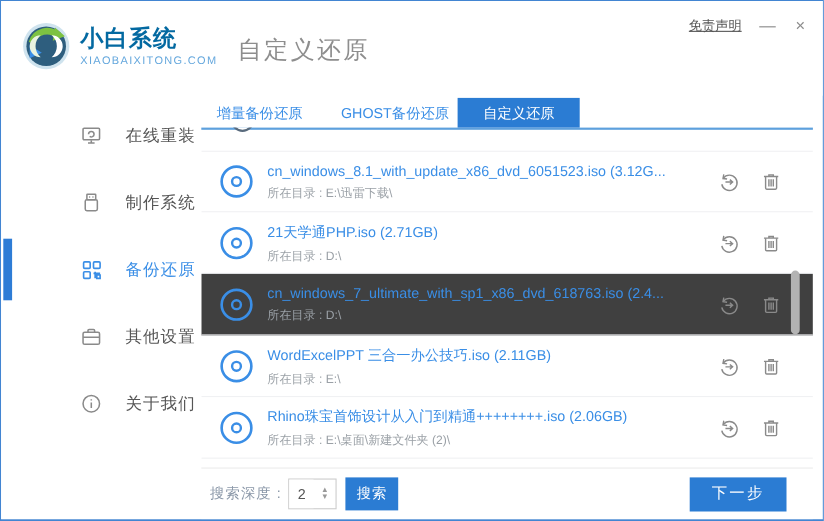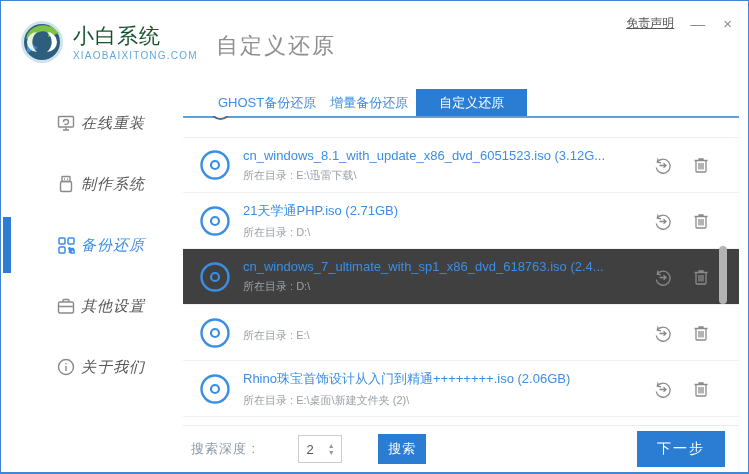--- a/index.html
+++ b/index.html
@@ -5,31 +5,31 @@
   * { margin:0; padding:0; box-sizing:border-box; }
   body { background:#c8c8c8; font-family:"Liberation Sans","DejaVu Sans",sans-serif; }
   .window{
     position:relative; width:749px; height:474px; background:#fff;
     border:1px solid #4285d2; border-bottom-width:2px; overflow:hidden;
   }
   
   .header{ position:absolute; top:0; left:0; right:0; height:86px; background:#fff; }
   .brand{ position:absolute; left:18px; top:18px; display:flex; align-items:center; }
   .brand-text{ margin-left:8px; display:flex; flex-direction:column; }
-  .brand-name{ font-size:21px; font-weight:normal; color:#14532d; letter-spacing:1px; line-height:24px;}
+  .brand-name{ font-size:21px; font-weight:bold; color:#0369a1; letter-spacing:1px; line-height:24px;}
   .brand-domain{ font-size:10px; color:#64a7dd; letter-spacing:1.2px; margin-top:2px; }
   .page-title{ position:absolute; left:215px; top:30px; font-size:22px; color:#8e8e8e; letter-spacing:2px;}
   .win-controls{ position:absolute; top:14px; right:14px; display:flex; align-items:center; gap:14px;text-align:center; }
   .disclaimer{ font-size:12px; color:#555; text-decoration:underline; cursor:pointer; }
   .win-btn{ font-size:15px; color:#8b8b8b; cursor:pointer; line-height:16px; padding:0 2px;}
   
   .sidebar{ position:absolute; top:86px; left:0; width:182px; bottom:0; background:#fff;
             display:flex; flex-direction:column; padding-top:21px; gap:31px; }
-  .side-item{ position:relative; height:30px; display:flex; align-items:center; padding-left:55px; gap:5px;
-              font-size:15px; color:#555; cursor:pointer; letter-spacing:1px;font-style:italic;}
+  .side-item{ position:relative; height:30px; display:flex; align-items:center; padding-left:72px; gap:21px;
+              font-size:15px; color:#555; cursor:pointer; letter-spacing:1px;}
   .side-item svg{ stroke:#8a8a8a; }
   .side-item.active{ color:#3a8ee6; }
   .side-item.active svg{ stroke:#3a8ee6; }
   .side-item.active::before{ content:""; position:absolute; left:2px; top:-13px; width:8px; height:56px; background:#2e7cd6; }
   
   .main{ position:absolute; left:182px; top:86px; right:9px; bottom:0; background:#fff; }
   .tabs{ margin-top:2px; height:29px; display:flex; border-bottom:2px solid #5da0dd; }
   .tab{ font-size:13px; color:#3a8ee6; line-height:27px; cursor:pointer; white-space:nowrap; }
   .tab.t0{ margin-left:14px; } .tab.t1{ margin-left:35px; }
   .tab.active{ margin-left:8px; background:#2b7cd3; color:#fff; padding:0 23px; }
@@ -44,30 +44,30 @@
   .disc{ flex:0 0 32px; margin-right:12px; }
   .row-text{ flex:1; min-width:0; padding-right:8px; }
   .row-title{ font-size:13px; color:#3a8ee6; white-space:nowrap; overflow:hidden; }
   .row-sub{ font-size:11px; color:#9aa0a6; margin-top:5px; white-space:nowrap; overflow:hidden;}
   .row-actions{ display:flex; gap:18px; margin-right:28px; }
   .act{ width:20px; height:20px; cursor:pointer; }
   .scroll-thumb{ position:absolute; right:12px; top:130px; width:8px; height:58px;
                  background:#b3b3b3; border-radius:4px; cursor:pointer; }
   
   .footer{ position:absolute; left:0; right:0; bottom:0; height:47px; border-top:1px solid #ebebeb;
-           display:flex; align-items:center; padding-left:8px; background:#fff;gap:36px;}
+           display:flex; align-items:center; padding-left:8px; background:#fff;}
   .depth-label{ font-size:13px; color:#8a97a8; letter-spacing:1px;}
   .spinner{ margin-left:6px; width:44px; height:28px; border:1px solid #ccc; display:flex; align-items:stretch; }
   .spinner input{ width:22px; border:none; outline:none; font-size:13px; color:#555; text-align:center; font-family:inherit;}
   .spin-arrows{ flex:1; display:flex; flex-direction:column; justify-content:center; align-items:center; }
   .spin-arrows span{ font-size:7px; color:#999; line-height:7px; cursor:pointer; }
   .btn{ border:none; background:#2b7cd3; color:#fff; cursor:pointer; font-family:inherit; }
-  .btn-search{ width:48px; height:30px; font-size:13px; letter-spacing:1px;}
+  .btn-search{ margin-left:8px; width:48px; height:30px; font-size:13px; letter-spacing:1px;}
   .spacer{ flex:1; }
-  .btn-next{ width:88px; height:36px; font-size:14px; margin-right:14px; letter-spacing:2px;}
+  .btn-next{ width:88px; height:31px; font-size:14px; margin-right:24px; letter-spacing:2px;}
 </style>
 </head>
 <body>
 
 <div class="window">
 
   <div class="header">
     <div class="brand">
       <svg width="46" height="46" viewBox="0 0 46 46">
         <circle cx="23" cy="23" r="21" fill="#cfe3ee"></circle>
@@ -130,22 +130,22 @@
         <circle cx="10" cy="10" r="7.5"></circle>
         <path d="M10 9 v5 M10 6 v1.2"></path>
       </svg>
       <span>关于我们</span>
     </div>
   </div>
 
   <div class="main">
 
     <div class="tabs">
+      <div class="tab t0">增量备份还原</div>
       <div class="tab t1">GHOST备份还原</div>
-      <div class="tab t0">增量备份还原</div>
       <div class="tab active">自定义还原</div>
     </div>
 
     <div class="list">
       <div class="partial-arc"></div>
 
       <div class="rows">
 
         <div class="row">
           <svg class="disc" viewBox="0 0 32 32">
@@ -215,20 +215,21 @@
             </svg>
           </div>
         </div>
 
         <div class="row">
           <svg class="disc" viewBox="0 0 32 32">
             <circle cx="16" cy="16" r="13.5" fill="none" stroke="#3a8ee6" stroke-width="2.4"></circle>
             <circle cx="16" cy="16" r="4" fill="none" stroke="#3a8ee6" stroke-width="2.2"></circle>
           </svg>
           <div class="row-text">
+            <div class="row-title">WordExcelPPT 三合一办公技巧.iso (2.11GB)</div>
             <div class="row-sub">所在目录 : E:\</div>
           </div>
           <div class="row-actions">
             <svg class="act" viewBox="0 0 20 20" fill="none" stroke="#8a8a8a" stroke-width="1.3">
               <path d="M4.5 7 A7 7 0 1 1 3.2 12.5"></path>
                 <path d="M5 3.5 L4.3 7.3 L8 7.8"></path>
                 <path d="M6.5 10.5 h6 M10.5 8.3 L13 10.5 L10.5 12.7"></path>
             </svg>
             <svg class="act" viewBox="0 0 20 20" fill="none" stroke="#8a8a8a" stroke-width="1.3">
               <path d="M3.5 5.5 h13 M8 5.5 V4 h4 v1.5"></path>

